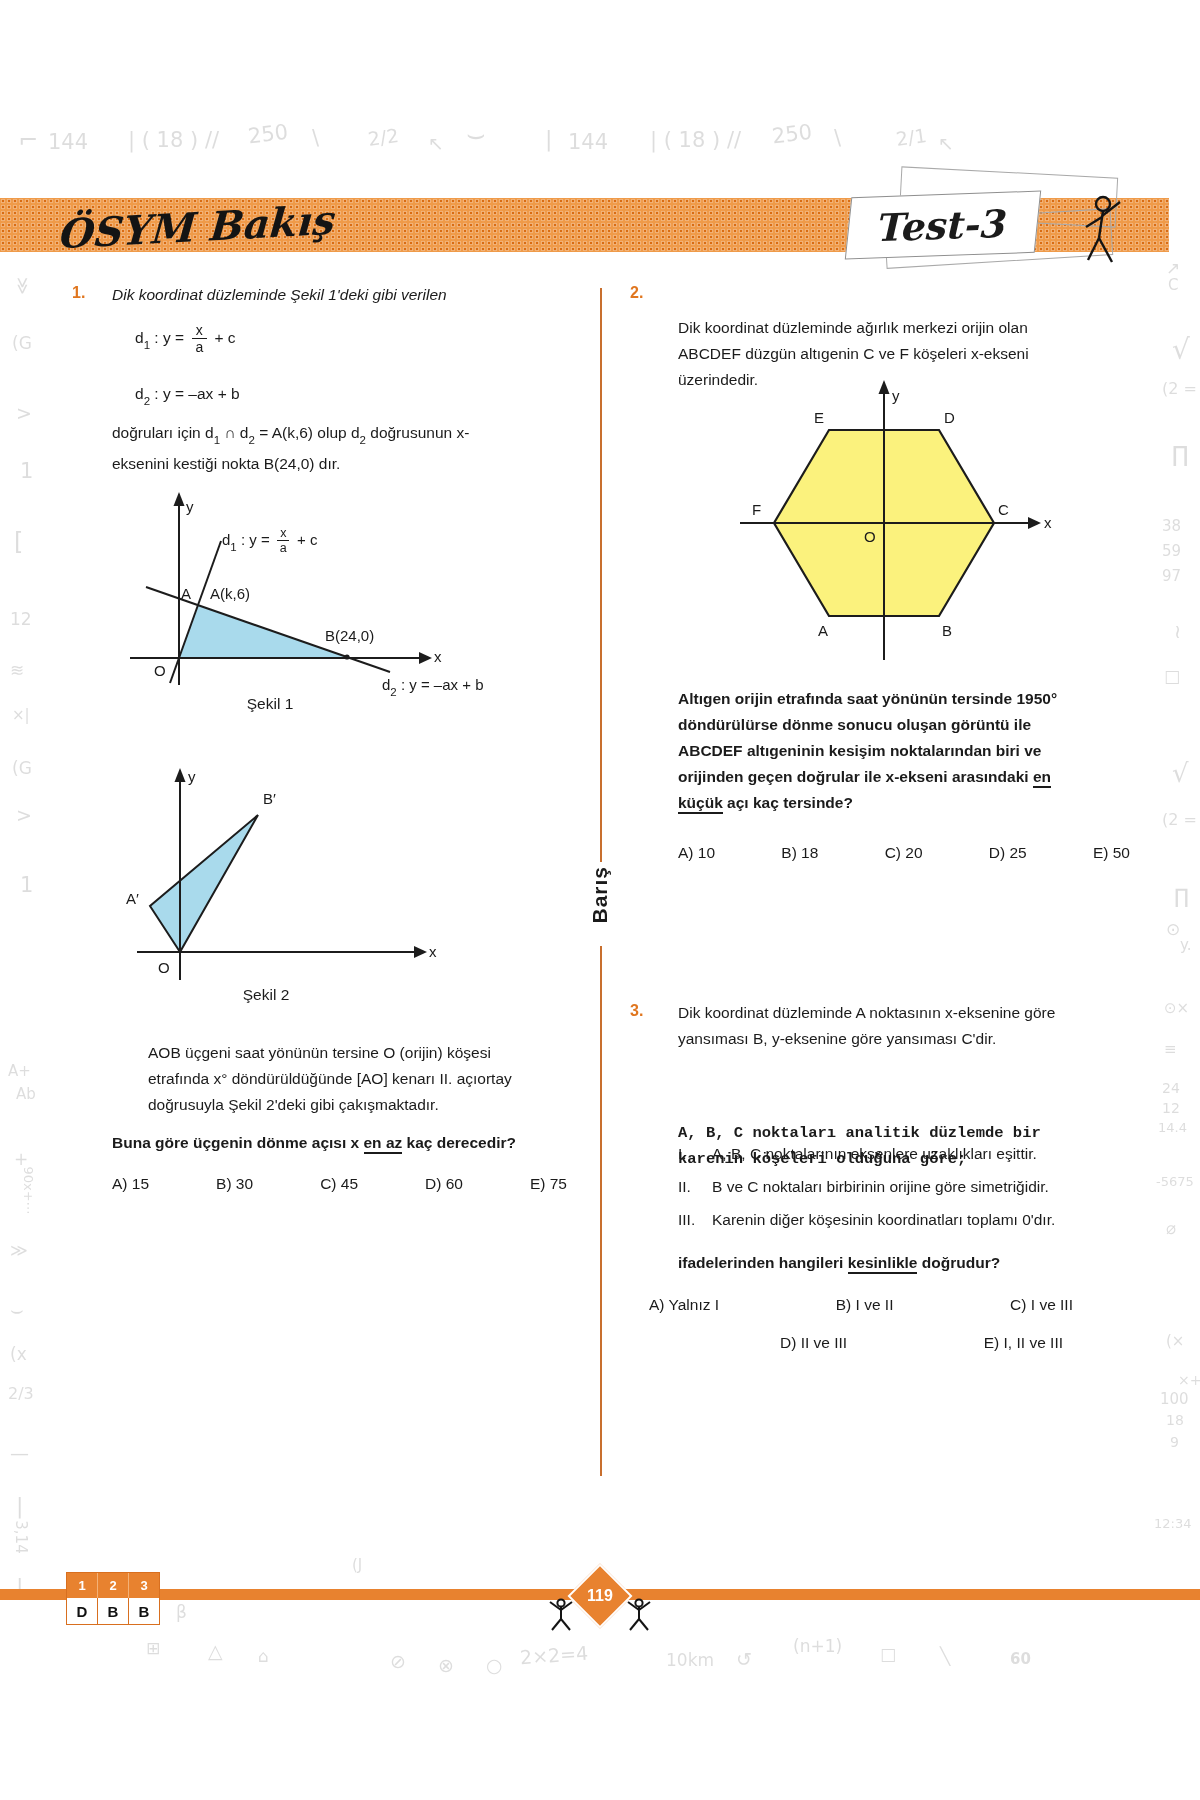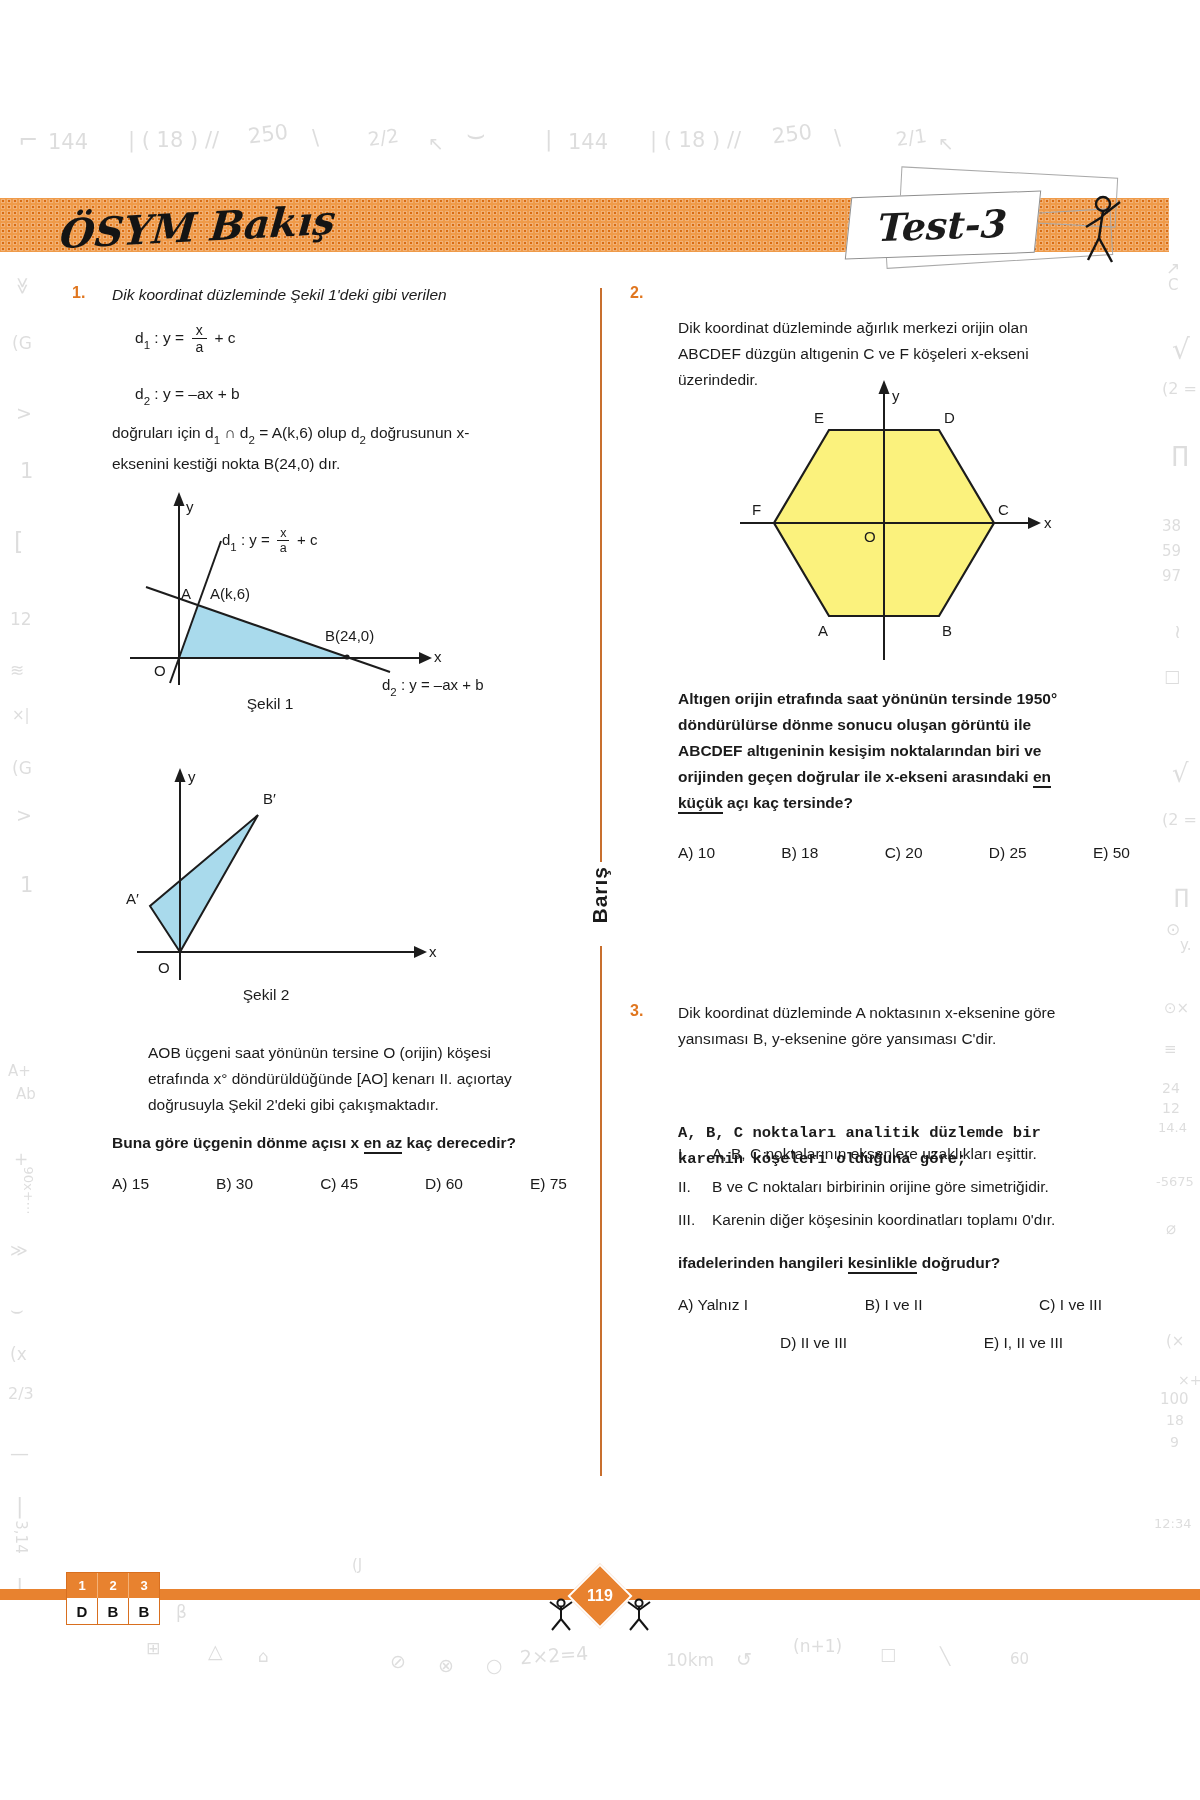--- a/index.html
+++ b/index.html
@@ -137,21 +137,21 @@
     <span class="doodle" style="left: 352px; top: 1556px; font-size: 15px;">(J</span>
     <span class="doodle" style="left: 390px; top: 1650px; font-size: 19px;">⊘</span>
     <span class="doodle" style="left: 438px; top: 1654px; font-size: 19px;">⊗</span>
     <span class="doodle" style="left: 486px; top: 1654px; font-size: 19px;">○</span>
     <span class="doodle" style="left: 520px; top: 1644px; font-size: 19px; transform: rotate(-4deg);">2×2=4</span>
     <span class="doodle" style="left: 666px; top: 1650px; font-size: 17px;">10km</span>
     <span class="doodle" style="left: 736px; top: 1648px; font-size: 19px;">↺</span>
     <span class="doodle" style="left: 793px; top: 1636px; font-size: 17px;">(n+1)</span>
     <span class="doodle" style="left: 880px; top: 1644px; font-size: 17px;">□</span>
     <span class="doodle" style="left: 940px; top: 1646px; font-size: 17px;">╲</span>
-    <span class="doodle" style="left: 1010px; top: 1650px; font-size: 15px;">60</span>
+    <span class="doodle" style="left: 1010px; top: 1650px; font-size: 15px; font-weight: bold;">60</span>
   </div>
 
 <div class="band"></div>
 <div class="brand">ÖSYM Bakış</div>
 <div class="test-outline" style="left:900px;top:172px;width:215px;height:48px;transform:rotate(3deg);"></div>
 <div class="test-outline" style="left:885px;top:215px;width:225px;height:45px;transform:rotate(-3.5deg);"></div>
 <div class="test-panel">
   <span>Test-3</span>
 </div>
 <svg class="stick" style="left:1078px;top:192px;" width="50" height="78" viewBox="0 0 50 78">
@@ -284,21 +284,21 @@
 <div class="item" style="left:678px;top:1178px;">
   <span class="rn">II.</span><span>B ve C noktaları birbirinin orijine göre simetriğidir.</span>
 </div>
 <div class="item" style="left:678px;top:1211px;">
   <span class="rn">III.</span><span>Karenin diğer köşesinin koordinatları toplamı 0'dır.</span>
 </div>
 
 <div class="para bold nowrap" style="left:678px;top:1250px;">
   <span>ifadelerinden hangileri </span><span class="ul">kesinlikle</span><span> doğrudur?</span>
 </div>
-<div class="options" style="left:678px;top:1296px;width:424px;">
+<div class="options" style="left:649px;top:1296px;width:424px;">
   <span>A) Yalnız I</span>
   <span>B) I ve II</span>
   <span>C) I ve III</span>
 </div>
 <div class="options" style="left:780px;top:1334px;width:283px;">
   <span>D) II ve III</span>
   <span>E) I, II ve III</span>
 </div>
 
 <div class="footbar"></div>

